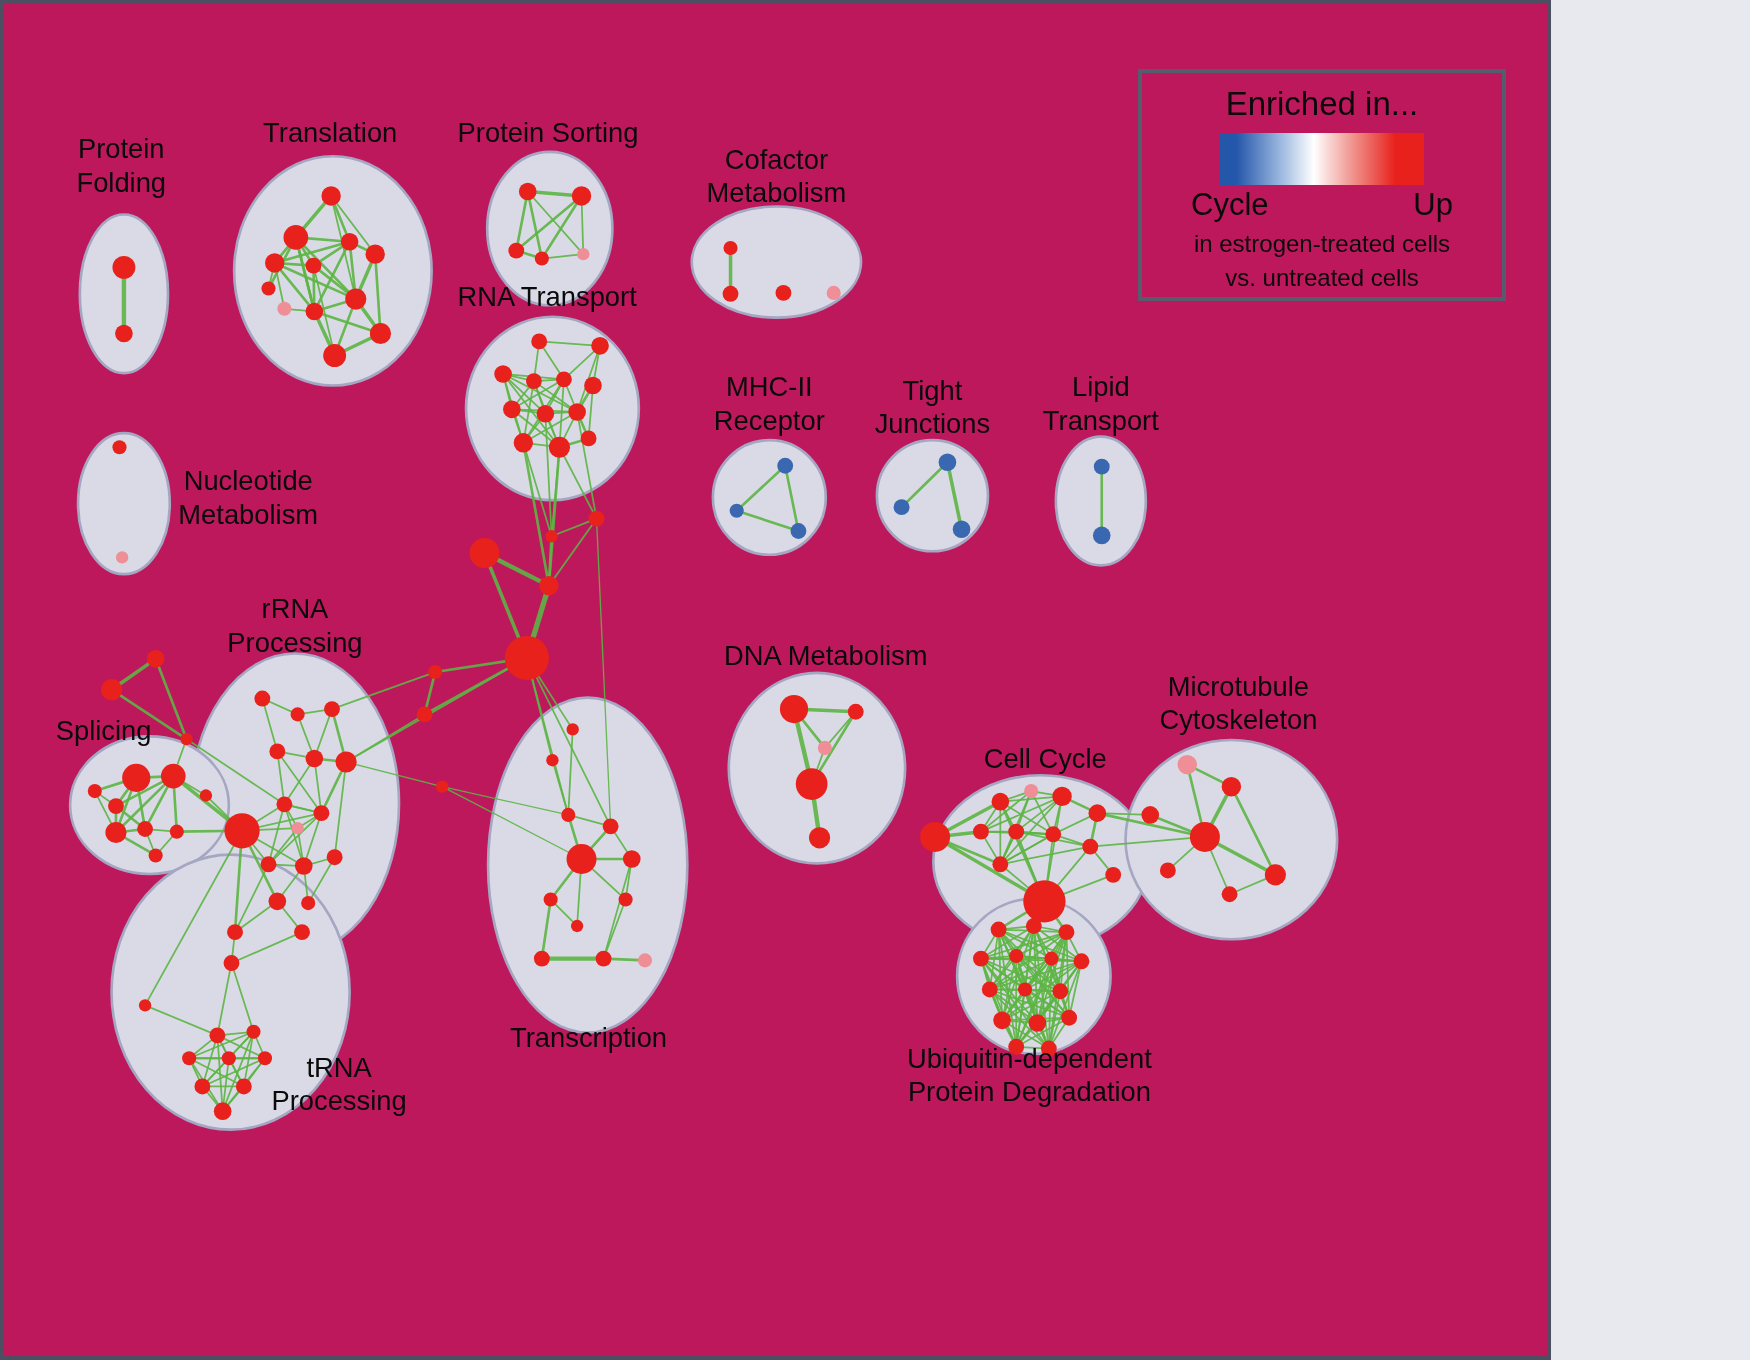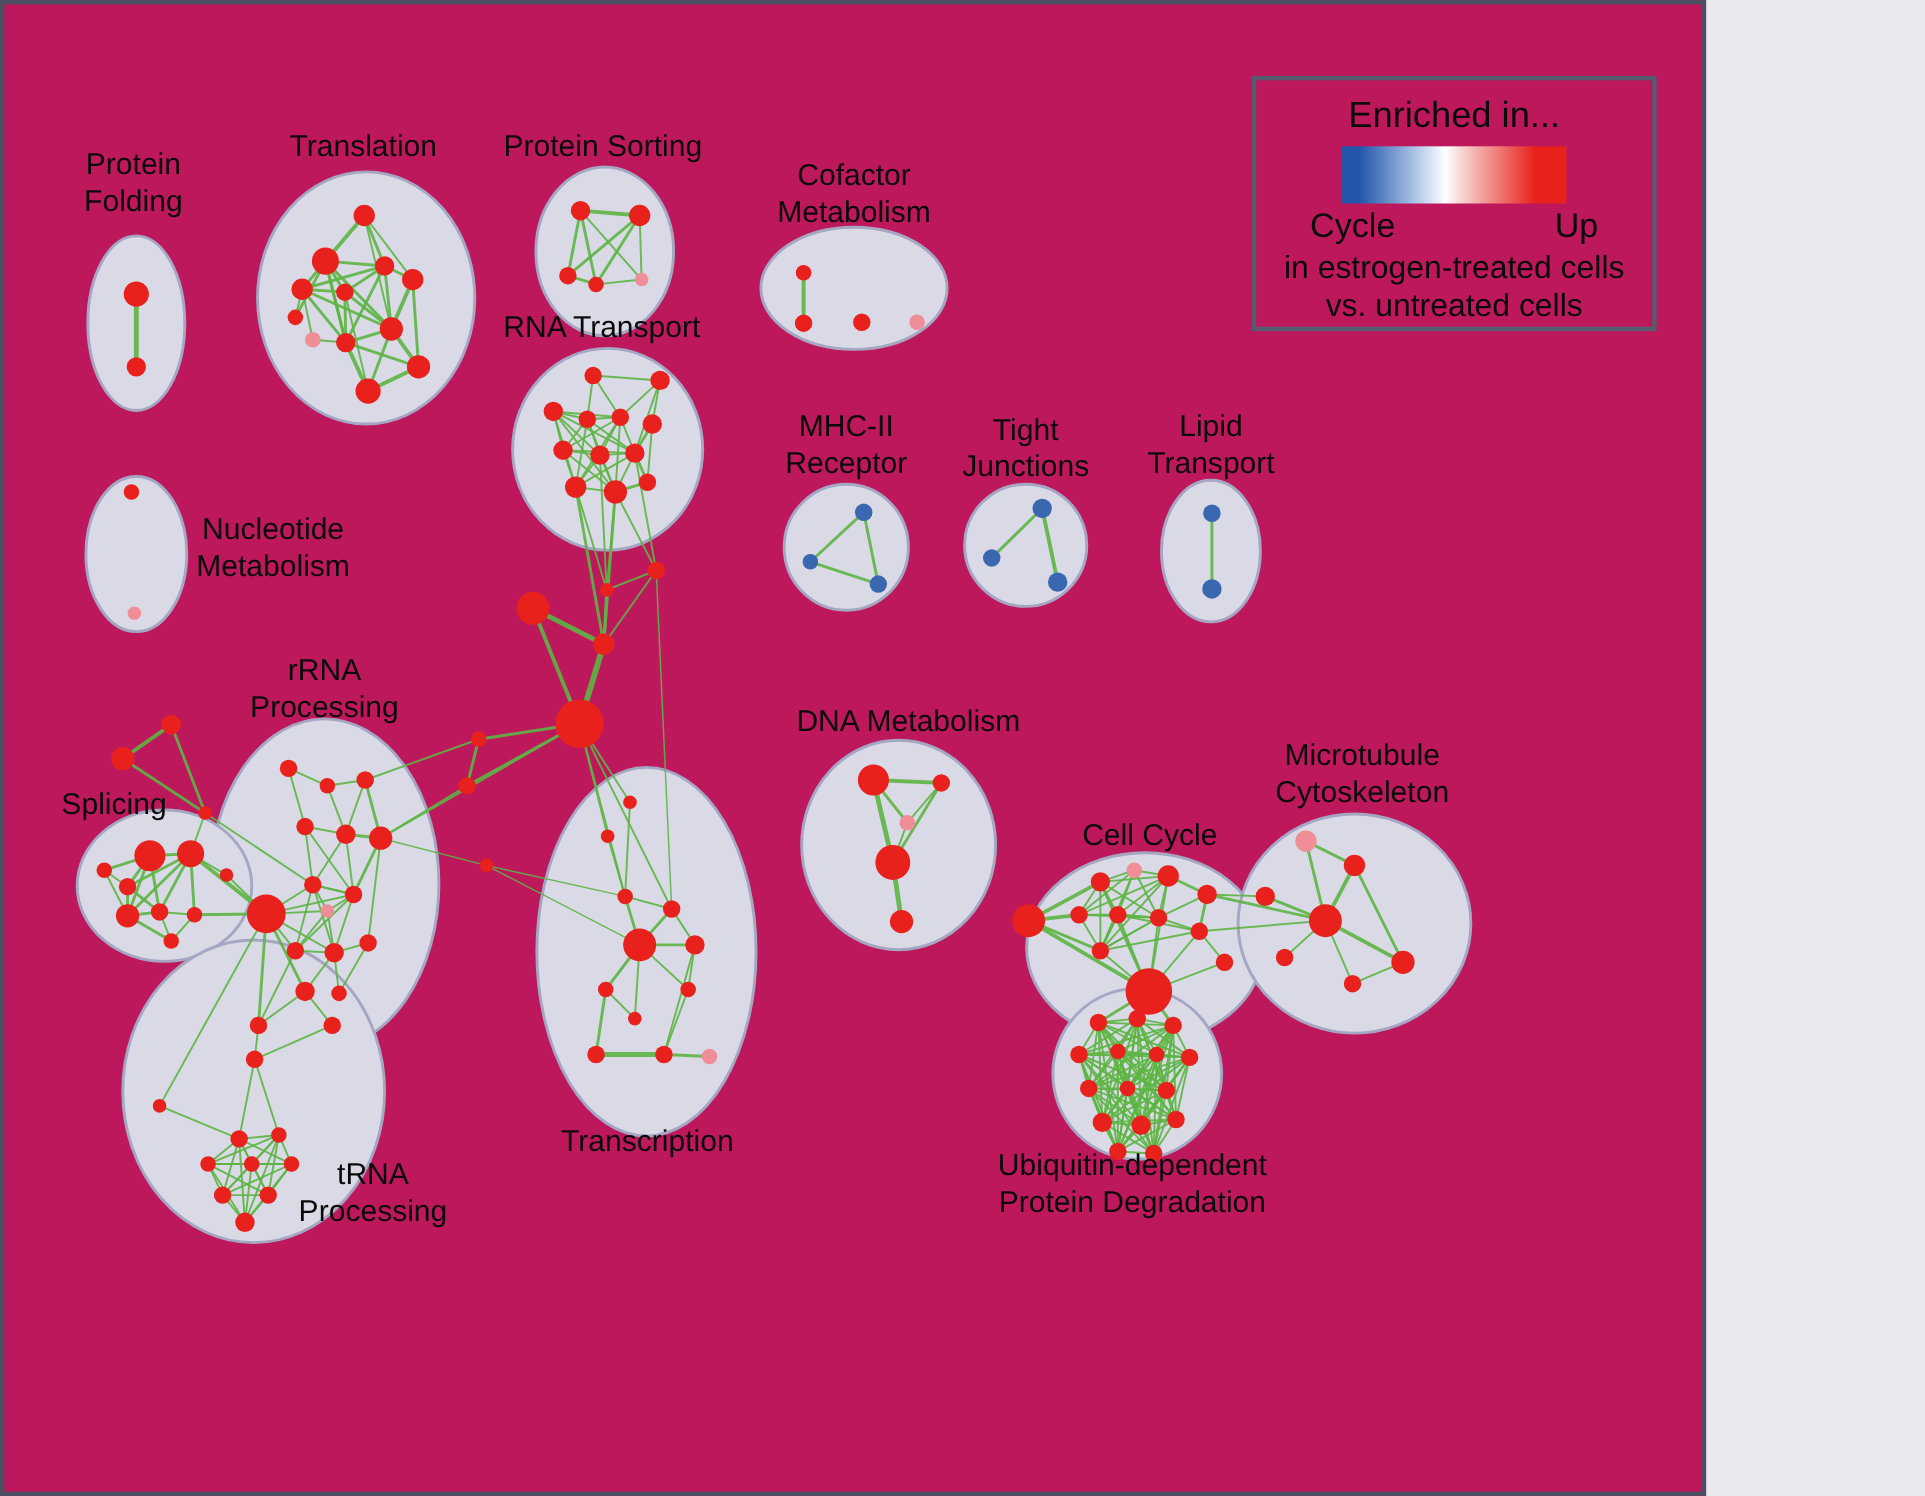--- a/index.html
+++ b/index.html
@@ -47,21 +47,21 @@
     background: linear-gradient(90deg, #2456aa 0%, #2456aa 8%, #9db9e0 30%, #ffffff 46%, #f2a49e 62%, #e8211d 86%, #e8211d 100%);
   }
   .legend-ends {
     display: flex;
     justify-content: space-between;
     width: 262px;
     margin: 2px auto 0 auto;
     font-size: 31px;
   }
   .legend-caption {
-    font-size: 29px;
+    font-size: 24px;
     line-height: 34px;
   }
   .legend-caption.first { margin-top: 4px; }
 </style>
 </head>
 <body>
 
 <div class="figure">
   <svg viewBox="0 0 1750 1360">
       <g>

